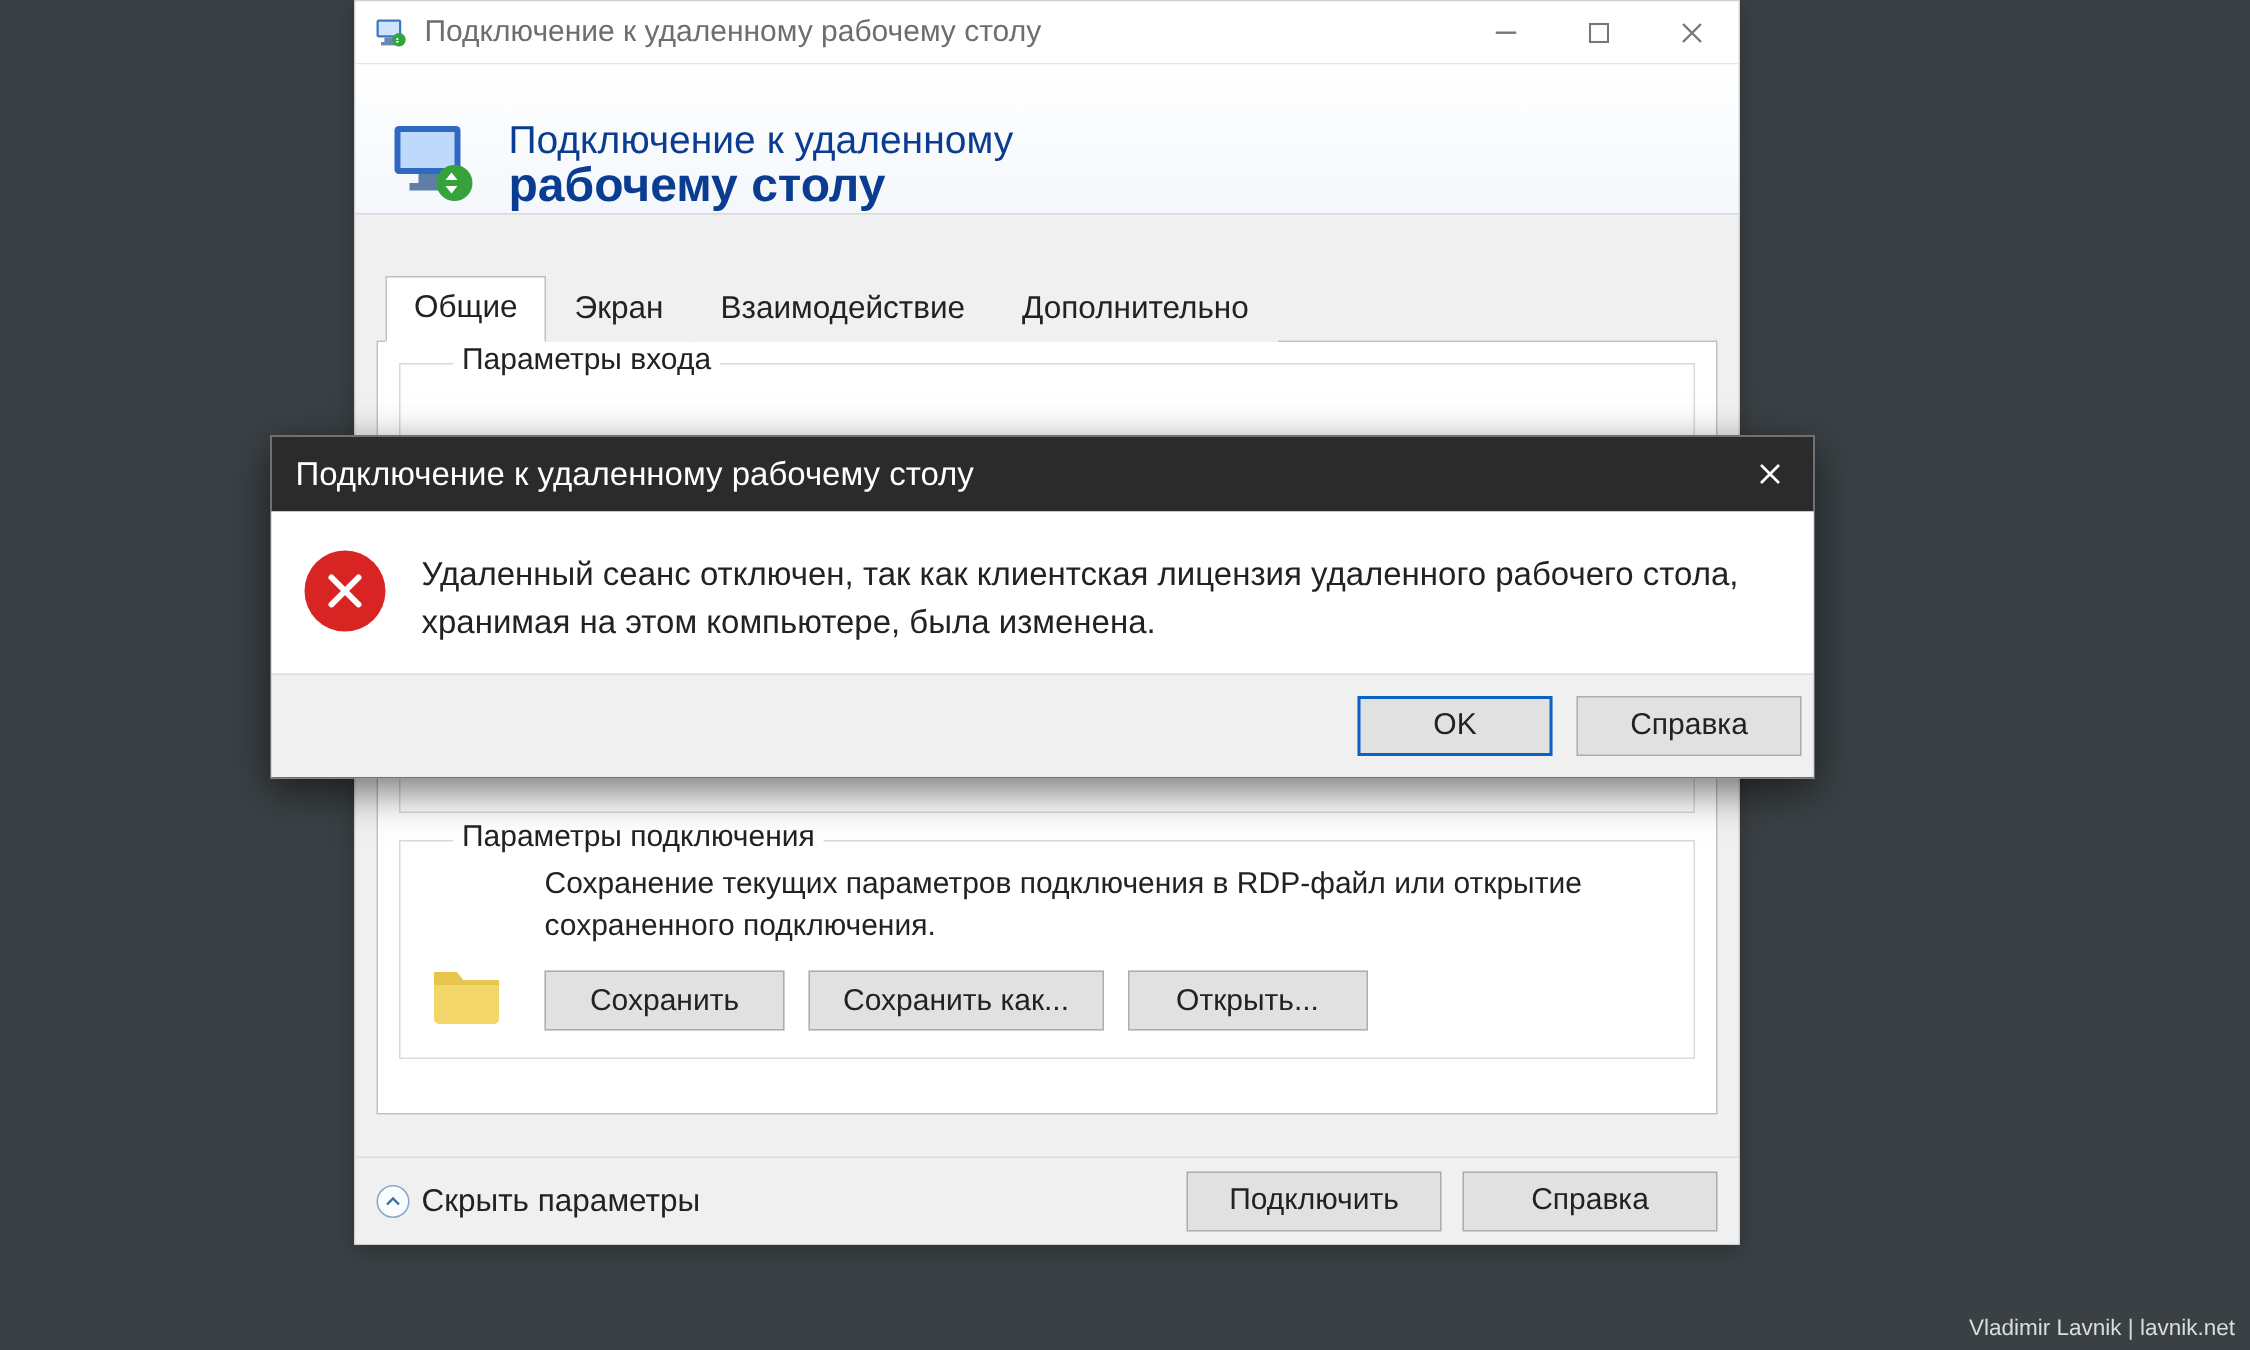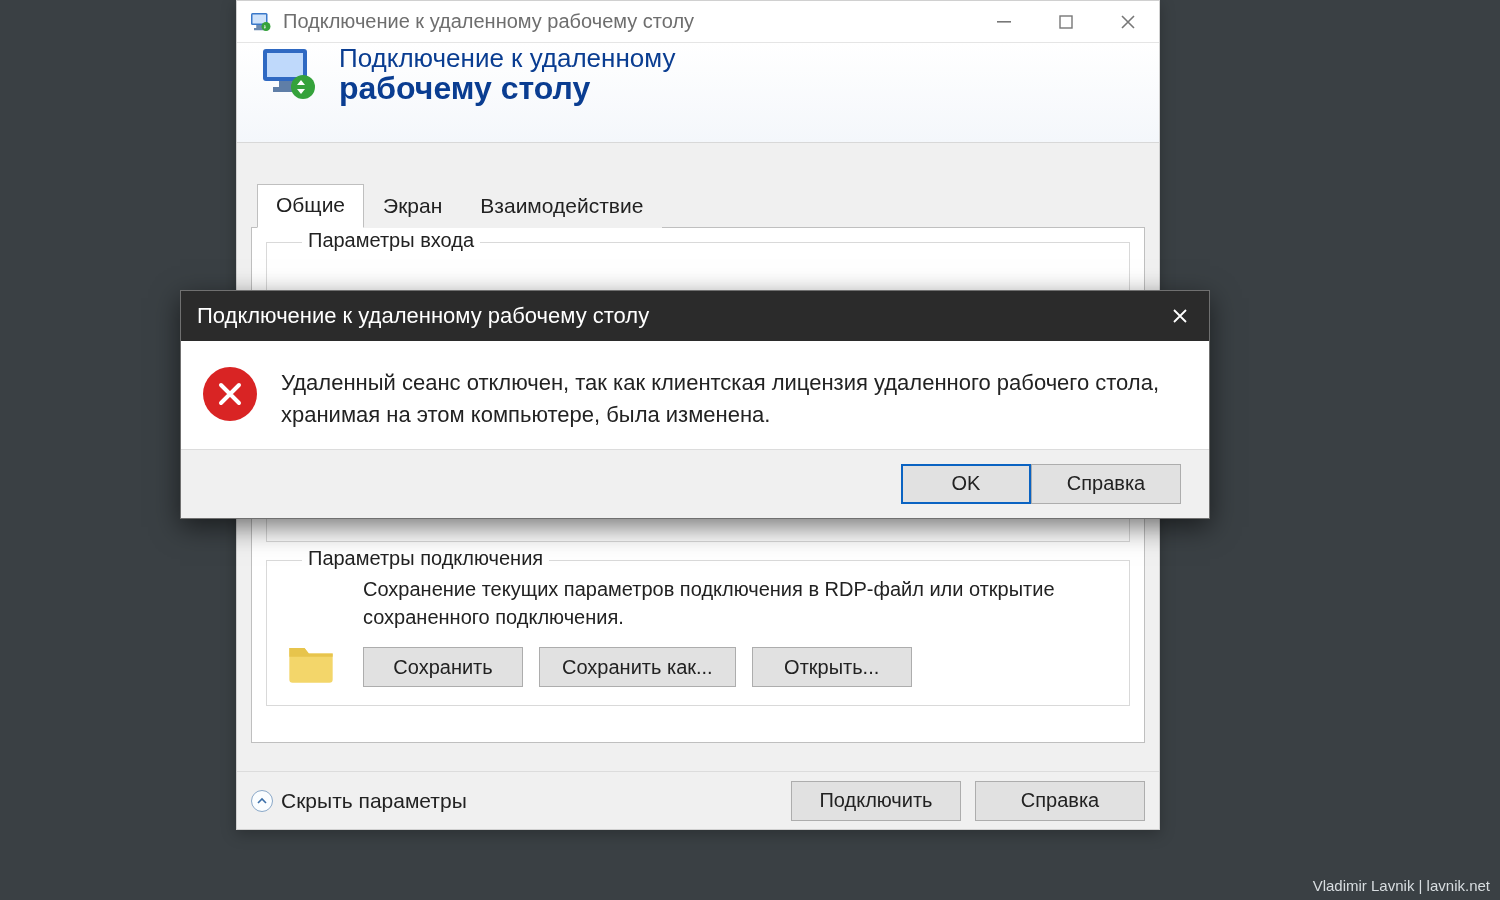--- a/index.html
+++ b/index.html
@@ -40,21 +40,21 @@
   .caption-btn {
     width: 62px; height: 42px;
     display: flex; align-items: center; justify-content: center;
     color: #777; font-size: 18px;
   }
 
   .banner {
     height: 100px;
     background: linear-gradient(#ffffff,#f4f7fb);
     display: flex;
-    align-items: flex-start;
+    align-items: flex-end;
     padding-left: 20px;
     border-bottom: 1px solid #d8d8d8;
   }
   .banner-icon { width: 64px; height: 64px; margin-right: 18px; }
   .banner-text { color: #0a3d91; }
   .banner-line1 { font-size: 26px; font-weight: 400; }
   .banner-line2 { font-size: 32px; font-weight: 700; margin-top:-4px; }
 
   .body-area {
     padding: 40px 14px 0 14px;
@@ -193,23 +193,24 @@
     width: 54px; height: 54px; border-radius: 50%;
     background: #d92424;
     display:flex; align-items:center; justify-content:center;
     flex: 0 0 54px;
   }
   .modal-msg { font-size: 22px; color:#222; line-height:1.45; }
 
   .modal-footer {
     background: #f0f0f0;
     border-top: 1px solid #dcdcdc;
-    padding: 14px 28px;
+    padding: 14px 8px;
     display: flex;
     justify-content: flex-end;
+    gap: 16px;
   }
 
   
   .watermark {
     position: absolute;
     right: 10px;
     bottom: 6px;
     font-size: 15px;
     color: #d8dde0;
     background: rgba(255,255,255,.0);
@@ -266,20 +267,21 @@
       <div class="banner-line1">Подключение к удаленному</div>
       <div class="banner-line2">рабочему столу</div>
     </div>
   </div>
 
   <div class="body-area">
     <div class="tabs">
       <div class="tab active">Общие</div>
       <div class="tab">Экран</div>
       <div class="tab">Взаимодействие</div>
+      <div class="tab">Дополнительно</div>
     </div>
 
     <div class="tab-panel">
 
       <div class="group" style="height:300px;">
         <span class="group-title">Параметры входа</span>
 
       </div>
 
       <div class="group">

